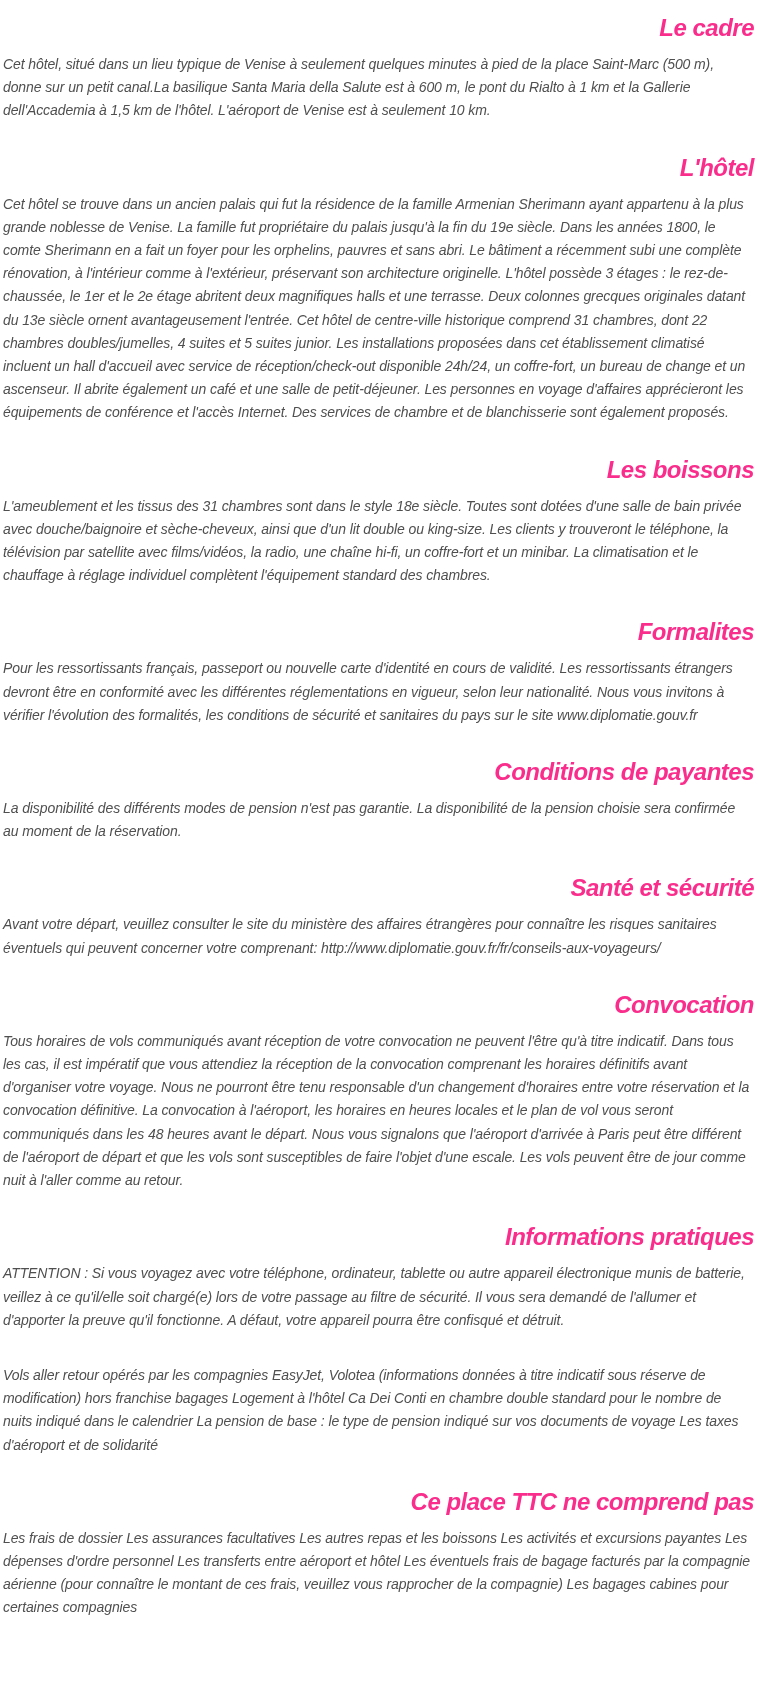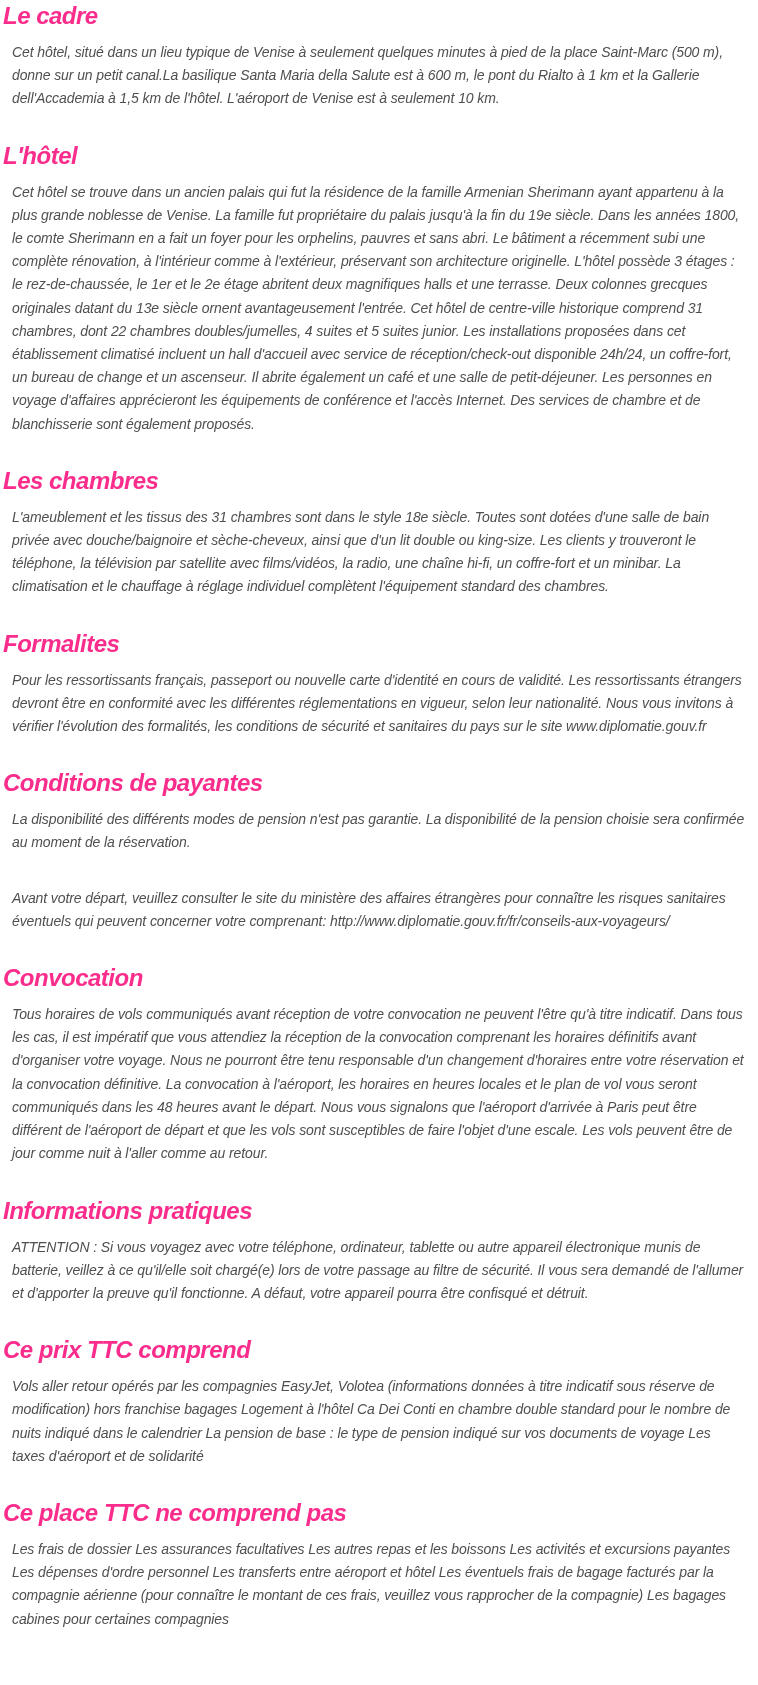--- a/index.html
+++ b/index.html
@@ -22,75 +22,76 @@
   .doc{width:100%;}
   section.sec{margin:0 0 32px 0;}
   section.sec:last-child{margin-bottom:0;}
   .sec h2{
     color:var(--accent-color);
     font-size:24px;
     font-weight:bold;
     font-style:italic;
     line-height:26px;
     letter-spacing:-0.5px;
-    margin:0 0 12px 0;
+    margin:12px 0 12px 0;
+    text-align:right;
   }
   .sec p{
     font-size:14px;
     line-height:23.2px;
     letter-spacing:-0.1px;
-    margin:9px;
+    margin:0;
   }
 </style>
 </head>
 <body>
 
 <main class="doc">
 
   <section class="sec">
     <h2>Le cadre</h2>
     <p>Cet hôtel, situé dans un lieu typique de Venise à seulement quelques minutes à pied de la place Saint-Marc (500 m), donne sur un petit canal.La basilique Santa Maria della Salute est à 600 m, le pont du Rialto à 1 km et la Gallerie dell'Accademia à 1,5 km de l'hôtel. L'aéroport de Venise est à seulement 10 km.</p>
   </section>
 
   <section class="sec">
     <h2>L'hôtel</h2>
     <p>Cet hôtel se trouve dans un ancien palais qui fut la résidence de la famille Armenian Sherimann ayant appartenu à la plus grande noblesse de Venise. La famille fut propriétaire du palais jusqu'à la fin du 19e siècle. Dans les années 1800, le comte Sherimann en a fait un foyer pour les orphelins, pauvres et sans abri. Le bâtiment a récemment subi une complète rénovation, à l'intérieur comme à l'extérieur, préservant son architecture originelle. L'hôtel possède 3 étages : le rez-de-chaussée, le 1er et le 2e étage abritent deux magnifiques halls et une terrasse. Deux colonnes grecques originales datant du 13e siècle ornent avantageusement l'entrée. Cet hôtel de centre-ville historique comprend 31 chambres, dont 22 chambres doubles/jumelles, 4 suites et 5 suites junior. Les installations proposées dans cet établissement climatisé incluent un hall d'accueil avec service de réception/check-out disponible 24h/24, un coffre-fort, un bureau de change et un ascenseur. Il abrite également un café et une salle de petit-déjeuner. Les personnes en voyage d'affaires apprécieront les équipements de conférence et l'accès Internet. Des services de chambre et de blanchisserie sont également proposés.</p>
   </section>
 
   <section class="sec">
-    <h2>Les chambres</h2>
+    <h2>Les boissons</h2>
     <p>L'ameublement et les tissus des 31 chambres sont dans le style 18e siècle. Toutes sont dotées d'une salle de bain privée avec douche/baignoire et sèche-cheveux, ainsi que d'un lit double ou king-size. Les clients y trouveront le téléphone, la télévision par satellite avec films/vidéos, la radio, une chaîne hi-fi, un coffre-fort et un minibar. La climatisation et le chauffage à réglage individuel complètent l'équipement standard des chambres.</p>
   </section>
 
   <section class="sec">
     <h2>Formalites</h2>
     <p>Pour les ressortissants français, passeport ou nouvelle carte d'identité en cours de validité. Les ressortissants étrangers devront être en conformité avec les différentes réglementations en vigueur, selon leur nationalité. Nous vous invitons à vérifier l'évolution des formalités, les conditions de sécurité et sanitaires du pays sur le site www.diplomatie.gouv.fr</p>
   </section>
 
   <section class="sec">
     <h2>Conditions de payantes</h2>
     <p>La disponibilité des différents modes de pension n'est pas garantie. La disponibilité de la pension choisie sera confirmée au moment de la réservation.</p>
   </section>
 
   <section class="sec">
+    <h2>Santé et sécurité</h2>
     <p>Avant votre départ, veuillez consulter le site du ministère des affaires étrangères pour connaître les risques sanitaires éventuels qui peuvent concerner votre comprenant: http://www.diplomatie.gouv.fr/fr/conseils-aux-voyageurs/</p>
   </section>
 
   <section class="sec">
     <h2>Convocation</h2>
     <p>Tous horaires de vols communiqués avant réception de votre convocation ne peuvent l'être qu'à titre indicatif. Dans tous les cas, il est impératif que vous attendiez la réception de la convocation comprenant les horaires définitifs avant d'organiser votre voyage. Nous ne pourront être tenu responsable d'un changement d'horaires entre votre réservation et la convocation définitive. La convocation à l'aéroport, les horaires en heures locales et le plan de vol vous seront communiqués dans les 48 heures avant le départ. Nous vous signalons que l'aéroport d'arrivée à Paris peut être différent de l'aéroport de départ et que les vols sont susceptibles de faire l'objet d'une escale. Les vols peuvent être de jour comme nuit à l'aller comme au retour.</p>
   </section>
 
   <section class="sec">
     <h2>Informations pratiques</h2>
     <p>ATTENTION : Si vous voyagez avec votre téléphone, ordinateur, tablette ou autre appareil électronique munis de batterie, veillez à ce qu'il/elle soit chargé(e) lors de votre passage au filtre de sécurité. Il vous sera demandé de l'allumer et d'apporter la preuve qu'il fonctionne. A défaut, votre appareil pourra être confisqué et détruit.</p>
   </section>
 
   <section class="sec">
-    <h2>Ce prix TTC comprend</h2>
     <p>Vols aller retour opérés par les compagnies EasyJet, Volotea (informations données à titre indicatif sous réserve de modification) hors franchise bagages Logement à l'hôtel Ca Dei Conti en chambre double standard pour le nombre de nuits indiqué dans le calendrier La pension de base : le type de pension indiqué sur vos documents de voyage Les taxes d'aéroport et de solidarité</p>
   </section>
 
   <section class="sec">
     <h2>Ce place TTC ne comprend pas</h2>
     <p>Les frais de dossier Les assurances facultatives Les autres repas et les boissons Les activités et excursions payantes Les dépenses d'ordre personnel Les transferts entre aéroport et hôtel Les éventuels frais de bagage facturés par la compagnie aérienne (pour connaître le montant de ces frais, veuillez vous rapprocher de la compagnie) Les bagages cabines pour certaines compagnies</p>
   </section>
 
 </main>
 

